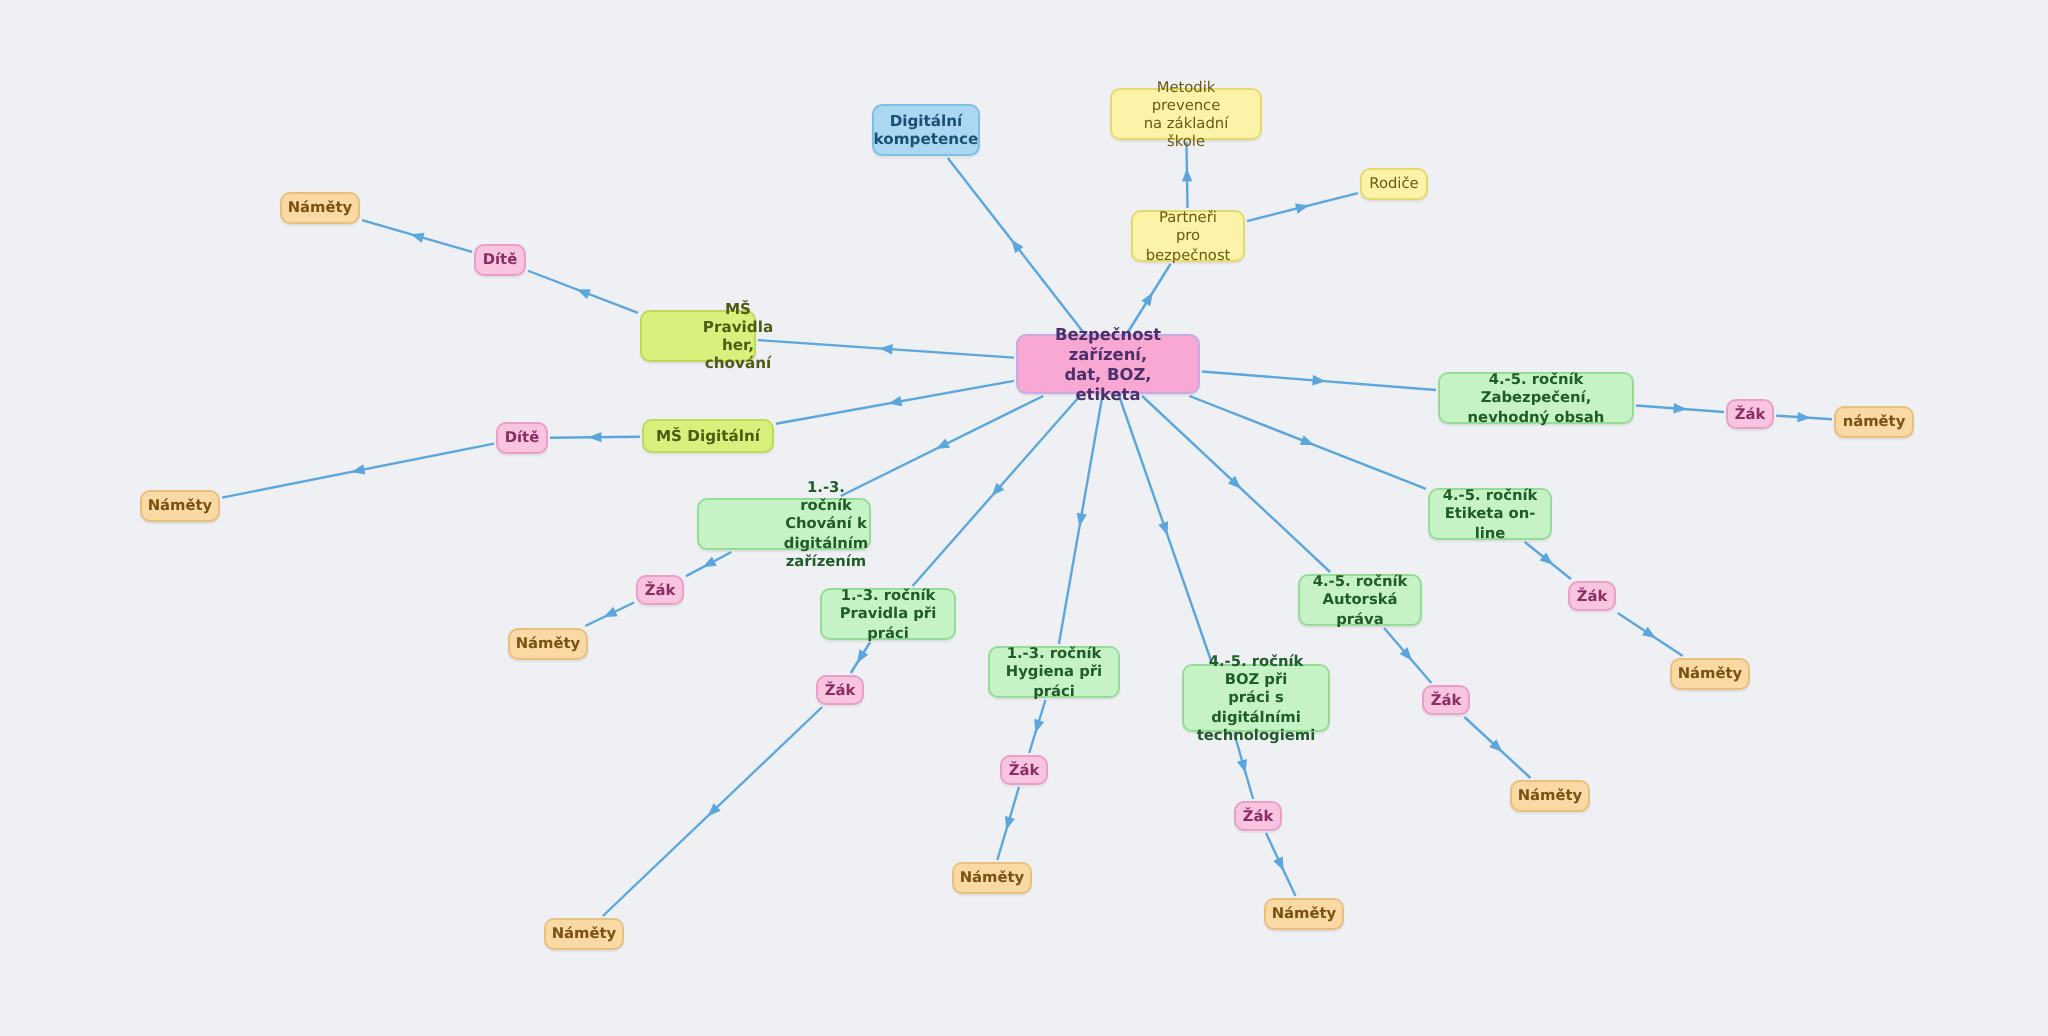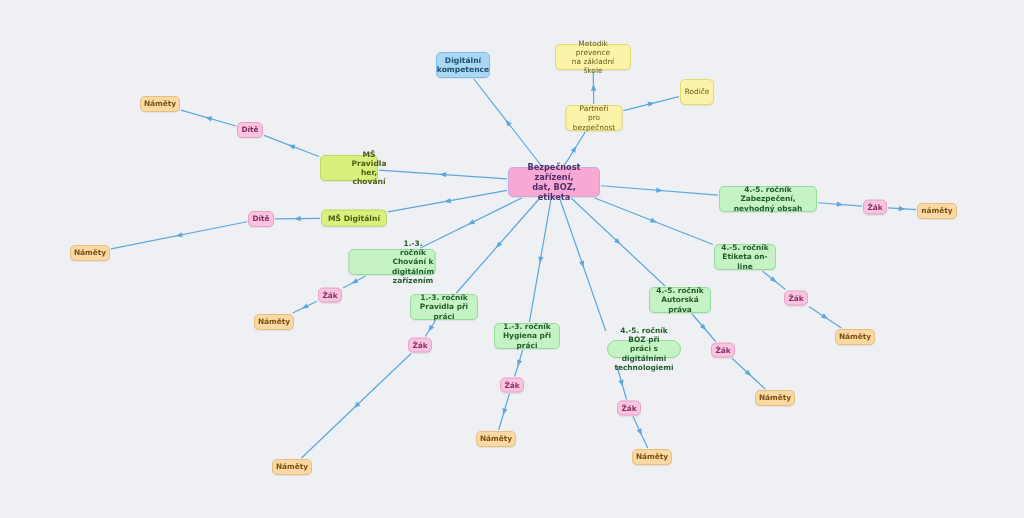--- a/index.html
+++ b/index.html
@@ -160,41 +160,41 @@
     </svg>
   <div id="nodes-layer">
       <div class="node n-center" style="left: 554px; top: 182px; width: 92px; height: 30px;">Bezpečnost zařízení,
 dat, BOZ, etiketa</div>
       <div class="node n-blue" style="left: 463px; top: 65px; width: 54px; height: 26px;">Digitální
 kompetence</div>
       <div class="node n-yellow" style="left: 593px; top: 57px; width: 76px; height: 26px;">Metodik prevence
 na základní škole</div>
       <div class="node n-yellow" style="left: 594px; top: 118px; width: 57px; height: 26px;">Partneři pro
 bezpečnost</div>
-      <div class="node n-yellow" style="left: 697px; top: 92px; width: 34px; height: 26px;">Rodiče</div>
+      <div class="node n-yellow" style="left: 697px; top: 92px; width: 34px; height: 16px;">Rodiče</div>
       <div class="node n-limegreen" style="left: 349px; top: 168px; width: 58px; height: 26px; padding-left: 46px;">MŠ Pravidla
 her, chování</div>
       <div class="node n-pink" style="left: 250px; top: 130px; width: 26px; height: 16px;">Dítě</div>
       <div class="node n-orange" style="left: 160px; top: 104px; width: 40px; height: 16px;">Náměty</div>
       <div class="node n-limegreen" style="left: 354px; top: 218px; width: 66px; height: 17px;">MŠ Digitální</div>
       <div class="node n-pink" style="left: 261px; top: 219px; width: 26px; height: 16px;">Dítě</div>
       <div class="node n-orange" style="left: 90px; top: 253px; width: 40px; height: 16px;">Náměty</div>
       <div class="node n-mint" style="left: 392px; top: 262px; width: 87px; height: 26px; padding-left: 48px;">1.-3. ročník Chování k
 digitálním zařízením</div>
       <div class="node n-pink" style="left: 330px; top: 295px; width: 24px; height: 15px;">Žák</div>
       <div class="node n-orange" style="left: 274px; top: 322px; width: 40px; height: 16px;">Náměty</div>
       <div class="node n-mint" style="left: 444px; top: 307px; width: 68px; height: 26px;">1.-3. ročník
 Pravidla při práci</div>
       <div class="node n-pink" style="left: 420px; top: 345px; width: 24px; height: 15px;">Žák</div>
       <div class="node n-orange" style="left: 292px; top: 467px; width: 40px; height: 16px;">Náměty</div>
       <div class="node n-mint" style="left: 527px; top: 336px; width: 66px; height: 26px;">1.-3. ročník
 Hygiena při práci</div>
       <div class="node n-pink" style="left: 512px; top: 385px; width: 24px; height: 15px;">Žák</div>
       <div class="node n-orange" style="left: 496px; top: 439px; width: 40px; height: 16px;">Náměty</div>
-      <div class="node n-mint" style="left: 644px; top: 349px; width: 74px; height: 18px; border-radius: 12px;">4.-5. ročník BOZ při
+      <div class="node n-mint" style="left: 628px; top: 349px; width: 74px; height: 34px;">4.-5. ročník BOZ při
 práci s digitálními
 technologiemi</div>
       <div class="node n-pink" style="left: 629px; top: 408px; width: 24px; height: 15px;">Žák</div>
       <div class="node n-orange" style="left: 652px; top: 457px; width: 40px; height: 16px;">Náměty</div>
       <div class="node n-mint" style="left: 680px; top: 300px; width: 62px; height: 26px;">4.-5. ročník
 Autorská práva</div>
       <div class="node n-pink" style="left: 723px; top: 350px; width: 24px; height: 15px;">Žák</div>
       <div class="node n-orange" style="left: 775px; top: 398px; width: 40px; height: 16px;">Náměty</div>
       <div class="node n-mint" style="left: 745px; top: 257px; width: 62px; height: 26px;">4.-5. ročník
 Etiketa on-line</div>

